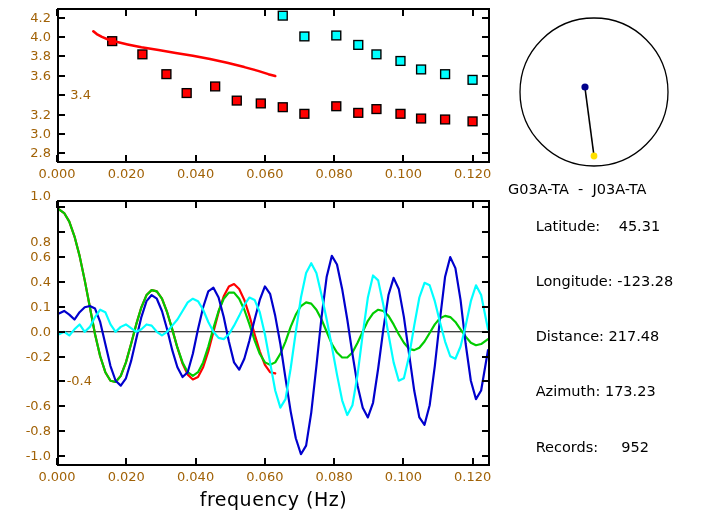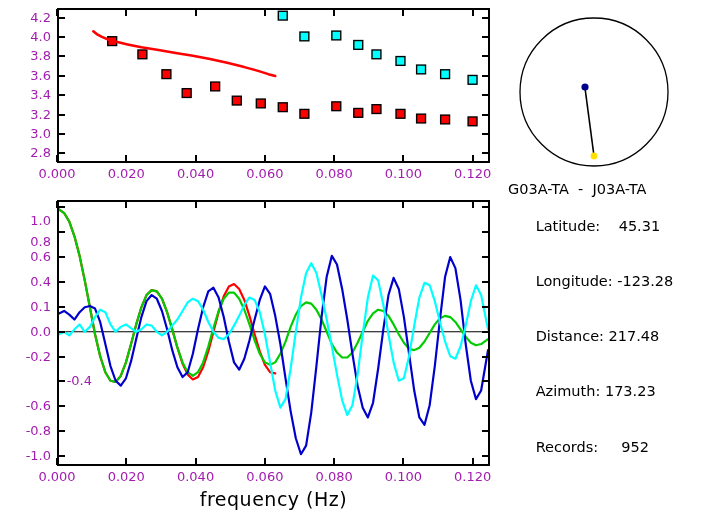--- a/index.html
+++ b/index.html
@@ -1,20 +1,20 @@
 <!DOCTYPE html>
 <html><head>
 <meta charset="utf-8">
 <title>Dispersion Plot</title>
 <style>
   html,body{margin:0;padding:0;background:#ffffff;}
   body{width:701px;height:519px;position:relative;overflow:hidden;
        font-family:"DejaVu Sans","Liberation Sans",sans-serif;color:#000;}
   .root{position:absolute;left:0;top:0;width:701px;height:519px;}
-  .tklbl{position:absolute;font-size:13px;line-height:13px;color:#a21caf;white-space:nowrap;}
+  .tklbl{position:absolute;font-size:13px;line-height:13px;color:#a16207;white-space:nowrap;}
   .ytick-lbl{text-align:right;}
 
   
   .frame{position:absolute;border:2px solid #000;box-sizing:border-box;background:#fff;}
   #top-plot-frame{left:57px;top:8px;width:433px;height:155px;}
   #bottom-plot-frame{left:57px;top:200px;width:433px;height:266px;}
 
   .plotarea{position:absolute;left:0;top:0;right:0;bottom:0;overflow:hidden;}
   .plotarea svg{display:block;width:100%;height:100%;}
 
@@ -102,21 +102,21 @@
       <div class="tick yr" style="left: 482px; top: 55.4375px;"></div>
       <div class="tick y" style="left: 58px; top: 36.0625px;"></div>
       <div class="tick yr" style="left: 482px; top: 36.0625px;"></div>
       <div class="tick y" style="left: 58px; top: 16.6875px;"></div>
       <div class="tick yr" style="left: 482px; top: 16.6875px;"></div>
     </div>
   <div id="top-ylabels">
       <div class="tklbl ytick-lbl" style="left: 1px; top: 146.312px; width: 50px;">2.8</div>
       <div class="tklbl ytick-lbl" style="left: 1px; top: 126.938px; width: 50px;">3.0</div>
       <div class="tklbl ytick-lbl" style="left: 1px; top: 107.562px; width: 50px;">3.2</div>
-      <div class="tklbl ytick-lbl" style="left: 1px; top: 88.1875px; width: 50px;">3.4</div>
+      <div class="tklbl ytick-lbl" style="left: 1px; top: 88.1875px; width: 50px; padding-left: 40px;">3.4</div>
       <div class="tklbl ytick-lbl" style="left: 1px; top: 68.8125px; width: 50px;">3.6</div>
       <div class="tklbl ytick-lbl" style="left: 1px; top: 49.4375px; width: 50px;">3.8</div>
       <div class="tklbl ytick-lbl" style="left: 1px; top: 30.0625px; width: 50px;">4.0</div>
       <div class="tklbl ytick-lbl" style="left: 1px; top: 10.6875px; width: 50px;">4.2</div>
     </div>
   <div id="top-xlabels">
       <div class="tklbl" style="left: 33px; top: 167px; width: 48px; text-align: center;">0.000</div>
       <div class="tklbl" style="left: 102.28px; top: 167px; width: 48px; text-align: center;">0.020</div>
       <div class="tklbl" style="left: 171.56px; top: 167px; width: 48px; text-align: center;">0.040</div>
       <div class="tklbl" style="left: 240.84px; top: 167px; width: 48px; text-align: center;">0.060</div>
@@ -178,21 +178,21 @@
       <div class="tklbl ytick-lbl" style="left: 1px; top: 449.056px; width: 50px;">-1.0</div>
       <div class="tklbl ytick-lbl" style="left: 1px; top: 424.196px; width: 50px;">-0.8</div>
       <div class="tklbl ytick-lbl" style="left: 1px; top: 399.336px; width: 50px;">-0.6</div>
       <div class="tklbl ytick-lbl" style="left: 1px; top: 374.477px; width: 50px; padding-left: 41px;">-0.4</div>
       <div class="tklbl ytick-lbl" style="left: 1px; top: 349.617px; width: 50px;">-0.2</div>
       <div class="tklbl ytick-lbl" style="left: 1px; top: 324.757px; width: 50px;">0.0</div>
       <div class="tklbl ytick-lbl" style="left: 1px; top: 299.897px; width: 50px;">0.1</div>
       <div class="tklbl ytick-lbl" style="left: 1px; top: 275.037px; width: 50px;">0.4</div>
       <div class="tklbl ytick-lbl" style="left: 1px; top: 250.178px; width: 50px;">0.6</div>
       <div class="tklbl ytick-lbl" style="left: 1px; top: 225.318px; width: 50px; margin-top: 10px;">0.8</div>
-      <div class="tklbl ytick-lbl" style="left: 1px; top: 214px; width: 50px;">1.0</div>
+      <div class="tklbl ytick-lbl" style="left: 1px; top: 189px; width: 50px;">1.0</div>
     </div>
   <div id="bot-xlabels">
       <div class="tklbl" style="left: 33px; top: 470px; width: 48px; text-align: center;">0.000</div>
       <div class="tklbl" style="left: 102.28px; top: 470px; width: 48px; text-align: center;">0.020</div>
       <div class="tklbl" style="left: 171.56px; top: 470px; width: 48px; text-align: center;">0.040</div>
       <div class="tklbl" style="left: 240.84px; top: 470px; width: 48px; text-align: center;">0.060</div>
       <div class="tklbl" style="left: 310.12px; top: 470px; width: 48px; text-align: center;">0.080</div>
       <div class="tklbl" style="left: 379.4px; top: 470px; width: 48px; text-align: center;">0.100</div>
       <div class="tklbl" style="left: 448.68px; top: 470px; width: 48px; text-align: center;">0.120</div>
     </div>

